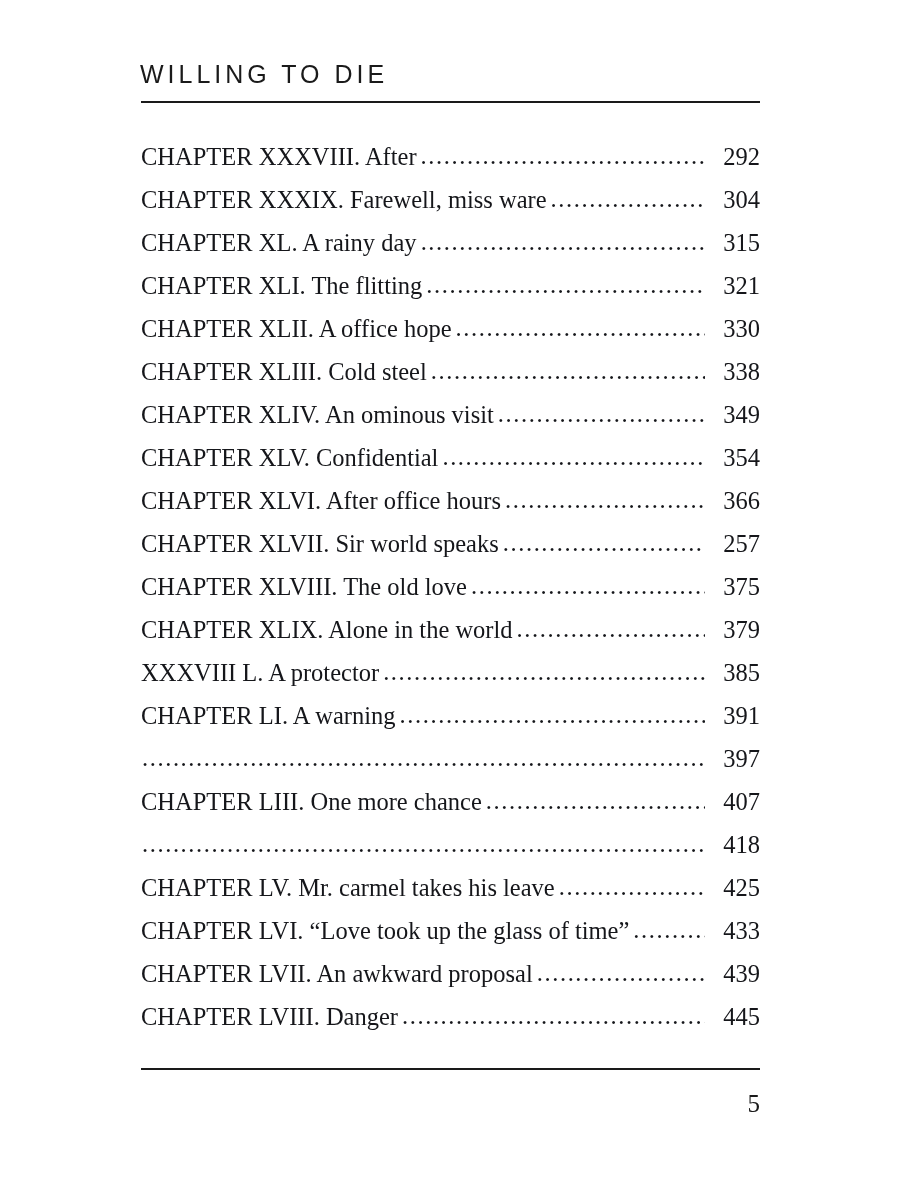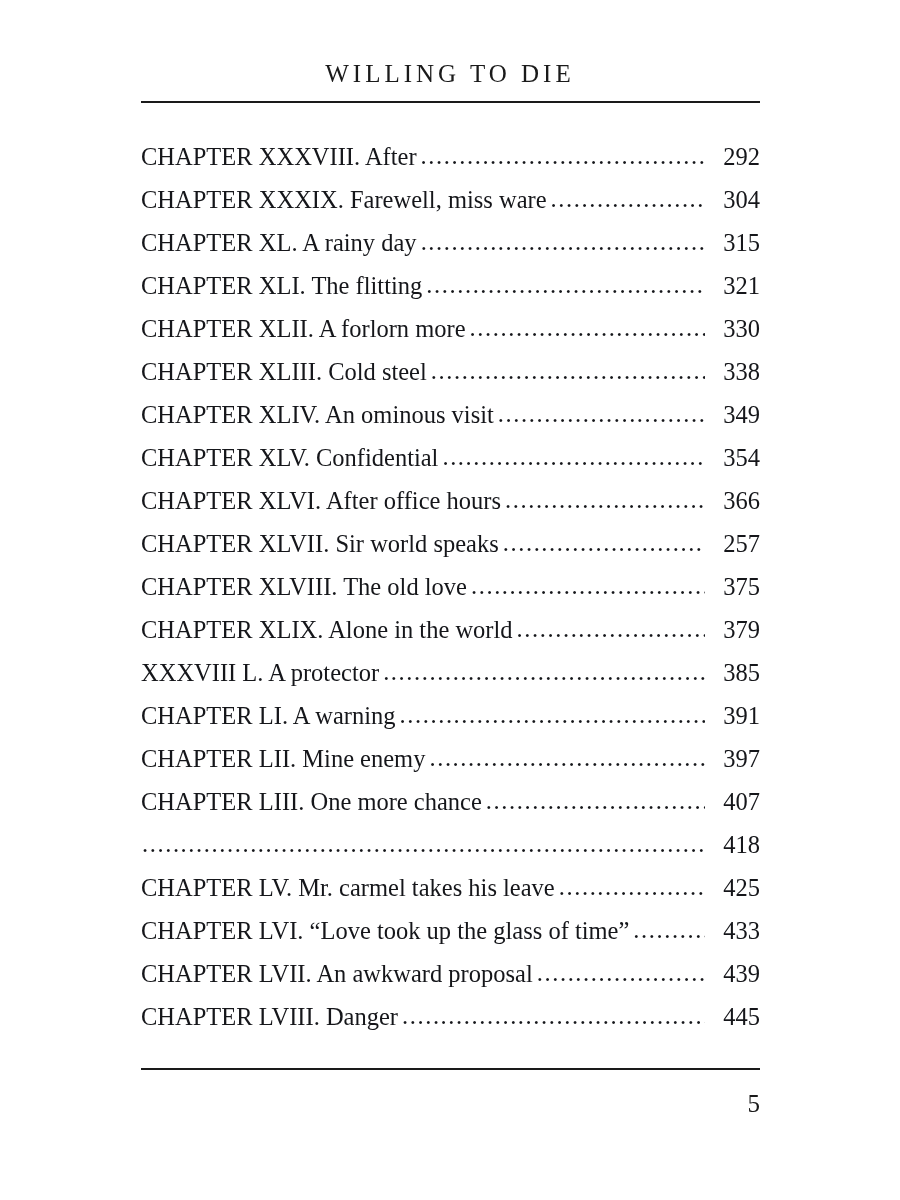--- a/index.html
+++ b/index.html
@@ -19,22 +19,22 @@
     width: 900px;
     height: 1200px;
     box-sizing: border-box;
     padding: 0;
   }
   .running-head {
     position: absolute;
     top: 60px;
     left: 140px;
     right: 140px;
-    text-align: center;
-    font-family: Liberation Serif, serif;
+    text-align: left;
+    font-family: Liberation Sans, sans-serif;
     font-size: 25px;
     letter-spacing: 4px;
     color: #1a1a1a;
     font-weight: normal;
   }
   .rule-top {
     position: absolute;
     top: 101px;
     left: 141px;
     width: 619px;
@@ -118,21 +118,21 @@
         <span class="toc-title">CHAPTER XL. A rainy day</span>
         <span class="toc-dots">................................................................................</span>
         <span class="toc-page">315</span>
       </div>
       <div class="toc-entry">
         <span class="toc-title">CHAPTER XLI. The flitting</span>
         <span class="toc-dots">................................................................................</span>
         <span class="toc-page">321</span>
       </div>
       <div class="toc-entry">
-        <span class="toc-title">CHAPTER XLII. A forlorn more</span>
+        <span class="toc-title">CHAPTER XLII. A office hope</span>
         <span class="toc-dots">................................................................................</span>
         <span class="toc-page">330</span>
       </div>
       <div class="toc-entry">
         <span class="toc-title">CHAPTER XLIII. Cold steel</span>
         <span class="toc-dots">................................................................................</span>
         <span class="toc-page">338</span>
       </div>
       <div class="toc-entry">
         <span class="toc-title">CHAPTER XLIV. An ominous visit</span>
@@ -168,21 +168,20 @@
         <span class="toc-title">XXXVIII L. A protector</span>
         <span class="toc-dots">................................................................................</span>
         <span class="toc-page">385</span>
       </div>
       <div class="toc-entry">
         <span class="toc-title">CHAPTER LI. A warning</span>
         <span class="toc-dots">................................................................................</span>
         <span class="toc-page">391</span>
       </div>
       <div class="toc-entry">
-        <span class="toc-title">CHAPTER LII. Mine enemy</span>
         <span class="toc-dots">................................................................................</span>
         <span class="toc-page">397</span>
       </div>
       <div class="toc-entry">
         <span class="toc-title">CHAPTER LIII. One more chance</span>
         <span class="toc-dots">................................................................................</span>
         <span class="toc-page">407</span>
       </div>
       <div class="toc-entry">
         <span class="toc-dots">................................................................................</span>

